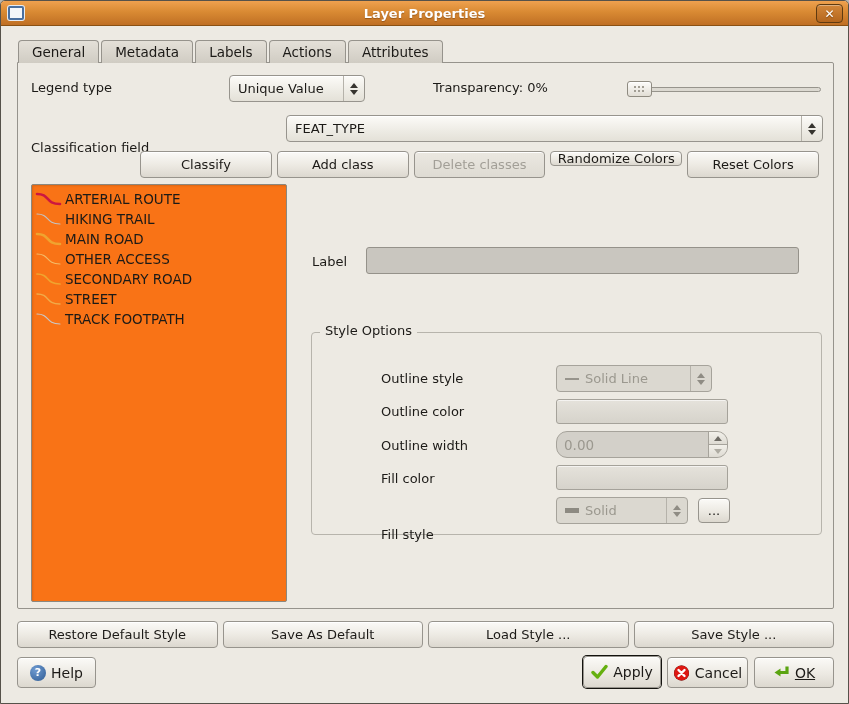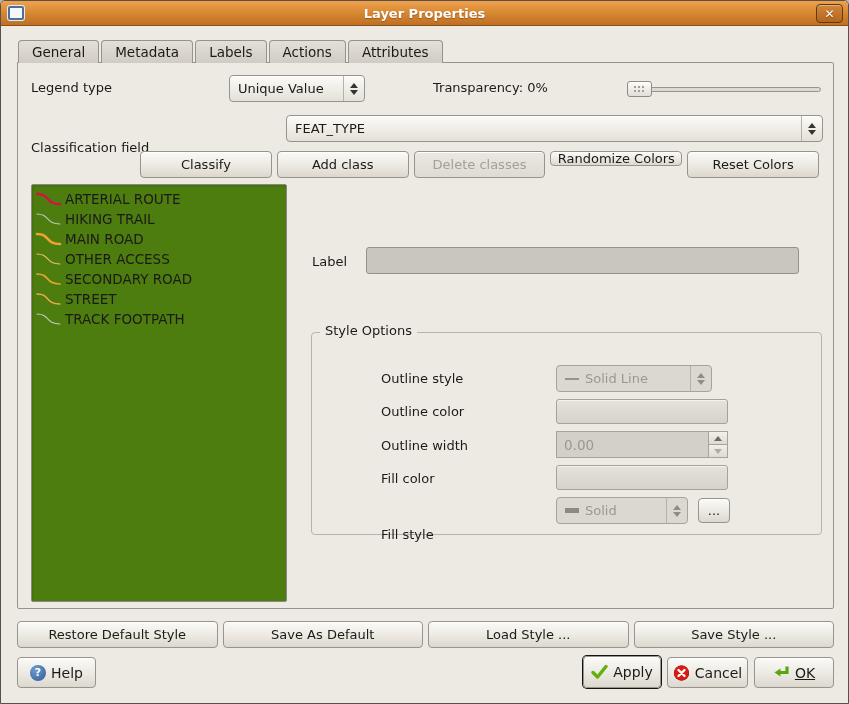--- a/index.html
+++ b/index.html
@@ -93,21 +93,21 @@
   }
   .btn.disabled { color:#a29f97; background:linear-gradient(#ebe8e1,#dedbd3); cursor:default; }
 
   .textfield {
     position:absolute; border:1px solid #95928a; border-radius:3px; background:#fff;
   }
   .textfield.disabled { background:#c9c6bf; }
 
   
   .spin {
-    position:absolute; display:flex; border:1px solid #a6a39b; border-radius:0;
+    position:absolute; display:flex; border:1px solid #a6a39b; border-radius:11px;
     background:#d3d0c9; overflow:hidden;
   }
   .spin-value { flex:1; display:flex; align-items:center; padding-left:7px; color:#9b988f; font-size:13.5px; }
   .spin-btns { width:19px; border-left:1px solid #a6a39b; display:flex; flex-direction:column; }
   .spin-cell { flex:1; display:flex; align-items:center; justify-content:center; background:linear-gradient(#f2f0ea,#dedbd3); }
   .spin-cell.up { border-bottom:1px solid #a6a39b; }
   .spin-arr-up { width:0;height:0;border-left:4px solid transparent;border-right:4px solid transparent;border-bottom:5px solid #6e6b64; }
   .spin-arr-dn { width:0;height:0;border-left:4px solid transparent;border-right:4px solid transparent;border-top:5px solid #aeaba2; }
 
   .color-btn {
@@ -134,21 +134,21 @@
   .group {
     position:absolute; border:1px solid #b7b4ac; border-radius:4px;
   }
   .group-legend {
     position:absolute; top:-10px; left:8px; background:#edeae3; padding:0 5px; font-size:13px;
   }
 
   
   .listbox {
     position:absolute; left:30px; top:183px; width:256px; height:418px;
-    background:#4d7c0f; border:1px solid #8b887f; border-radius:2px;
+    background:#f97316; border:1px solid #8b887f; border-radius:2px;
     box-shadow:inset 1px 1px 2px rgba(0,0,0,.12);
     padding-top:4px; overflow:hidden;
   }
   .class-item { display:flex; align-items:center; height:20px; padding-left:3px; gap:3px; cursor:pointer; }
   .class-icon { width:27px; height:16px; flex:0 0 auto; }
   .class-label { font-size:13.5px; }
 
   
   .style-btn-row { position:absolute; left:16px; top:620px; width:817px; height:27px; display:flex; gap:5px; }
   .style-btn { position:static; flex:1; height:27px; }

